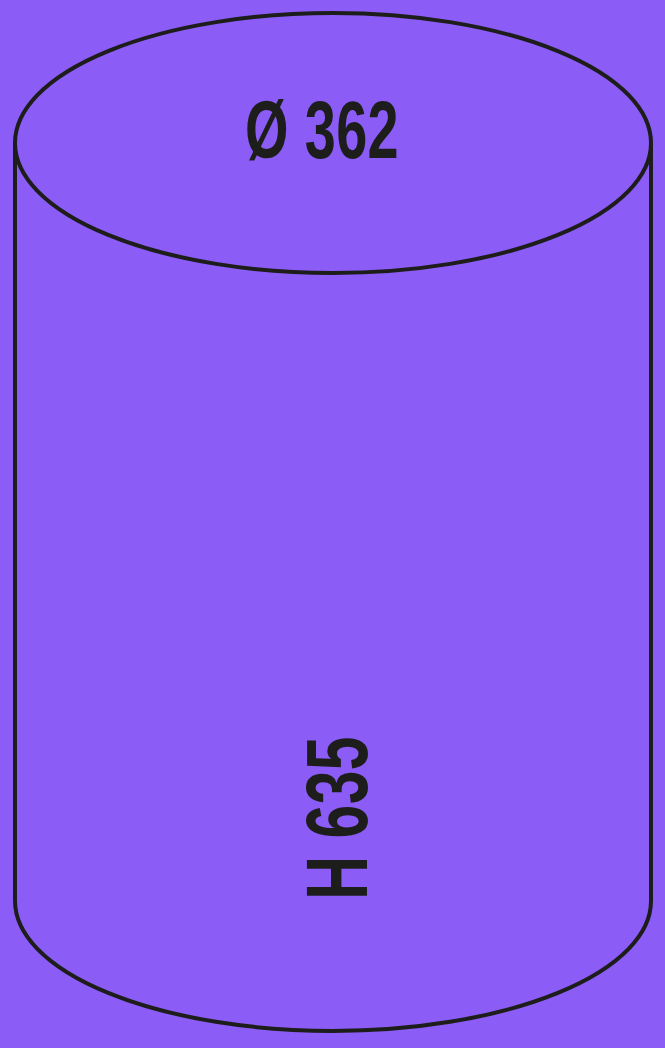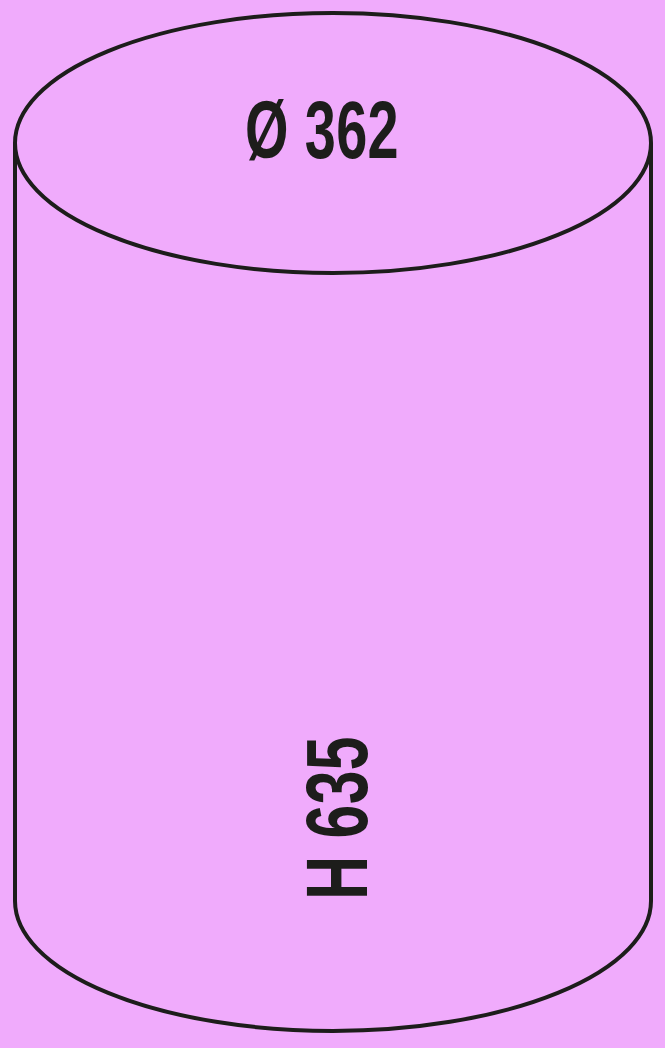--- a/index.html
+++ b/index.html
@@ -4,21 +4,21 @@
 <style>
   html, body {
     margin: 0;
     padding: 0;
     background: #ffffff;
   }
   .stage {
     position: relative;
     width: 665px;
     height: 1048px;
-    background: #f0abfc;
+    background: #8b5cf6;
     overflow: hidden;
     font-family: "Liberation Sans", sans-serif;
   }
   svg {
     display: block;
     width: 665px;
     height: 1048px;
   }
   .dim-label {
     font-family: "Liberation Sans", "DejaVu Sans", sans-serif;

